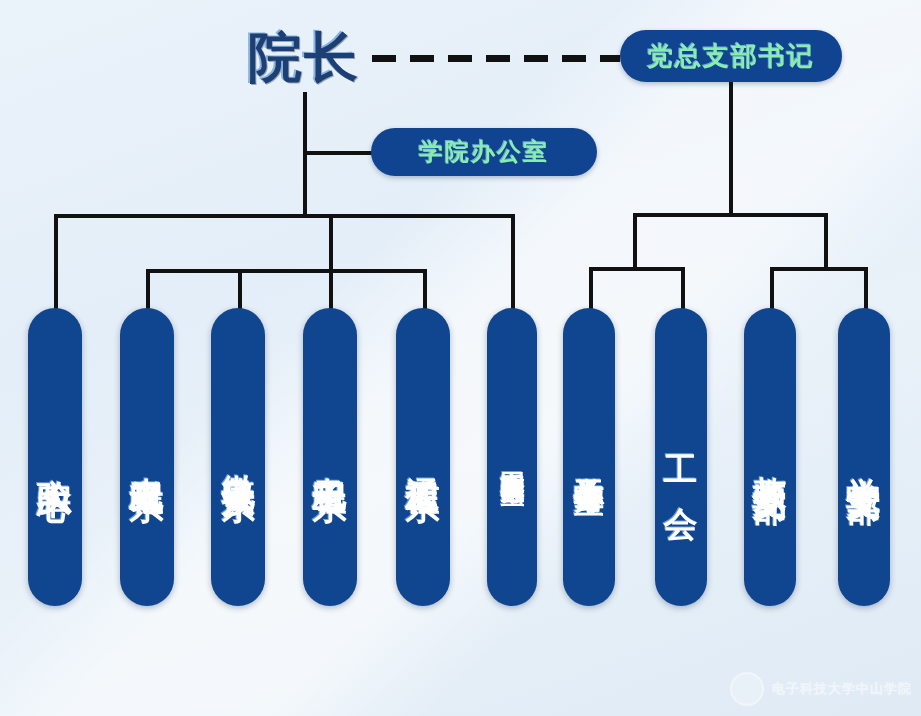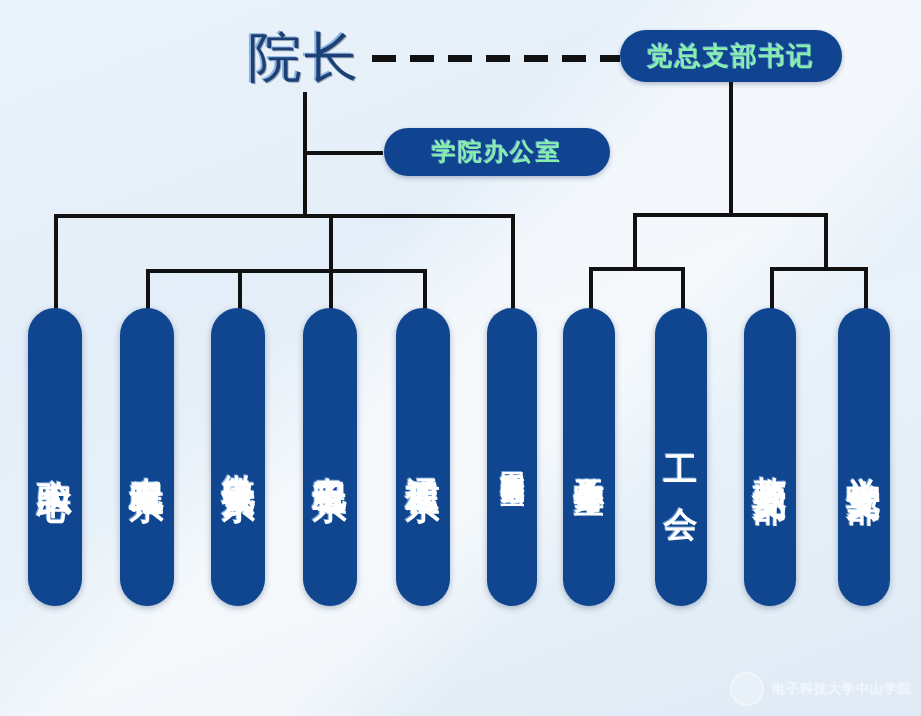--- a/index.html
+++ b/index.html
@@ -43,21 +43,21 @@
     height: 7px;
     background-image: linear-gradient(to right, #111111 0 24px, transparent 24px 38px);
     background-size: 38px 7px;
     background-repeat: repeat-x;
   }
 
   
   .root-title {
     position: absolute;
     color: #1d3f73;
-    font-weight: 400;
+    font-weight: 700;
     letter-spacing: 2px;
     white-space: nowrap;
     text-shadow: -2px -1px 0 rgba(120,170,220,0.85), 1px 1px 0 rgba(12,30,60,0.35);
   }
 
   
   .pill-h {
     position: absolute;
     background: #114490;
     color: #86efac;
@@ -128,21 +128,21 @@
   <div class="root-title" style="left:248px; top:22px; font-size:54px;">院长</div>
 
   <div class="dashed-link" style="left:372px; top:55px; width:248px;"></div>
 
   <div class="pill-h" style="left:620px; top:30px; width:222px; height:52px; font-size:26px;">党总支部书记</div>
 
   <div class="line-v" style="left:303px; top:92px; height:124px;"></div>
 
   <div class="line-h" style="left:303px; top:151px; width:80px;"></div>
 
-  <div class="pill-h" style="left:384px; top:128px; width:226px; height:48px; font-size:24px;text-align:center;">学院办公室</div>
+  <div class="pill-h" style="left:371px; top:128px; width:226px; height:48px; font-size:24px;text-align:center;">学院办公室</div>
 
   <div class="line-h" style="left:54px; top:214px; width:461px;"></div>
 
   <div class="line-v" style="left:54px; top:214px; height:96px;"></div>
 
   <div class="line-v" style="left:329px; top:214px; height:58px;"></div>
 
   <div class="line-v" style="left:511px; top:214px; height:96px;"></div>
 
   <div class="line-h" style="left:146px; top:269px; width:281px;"></div>

